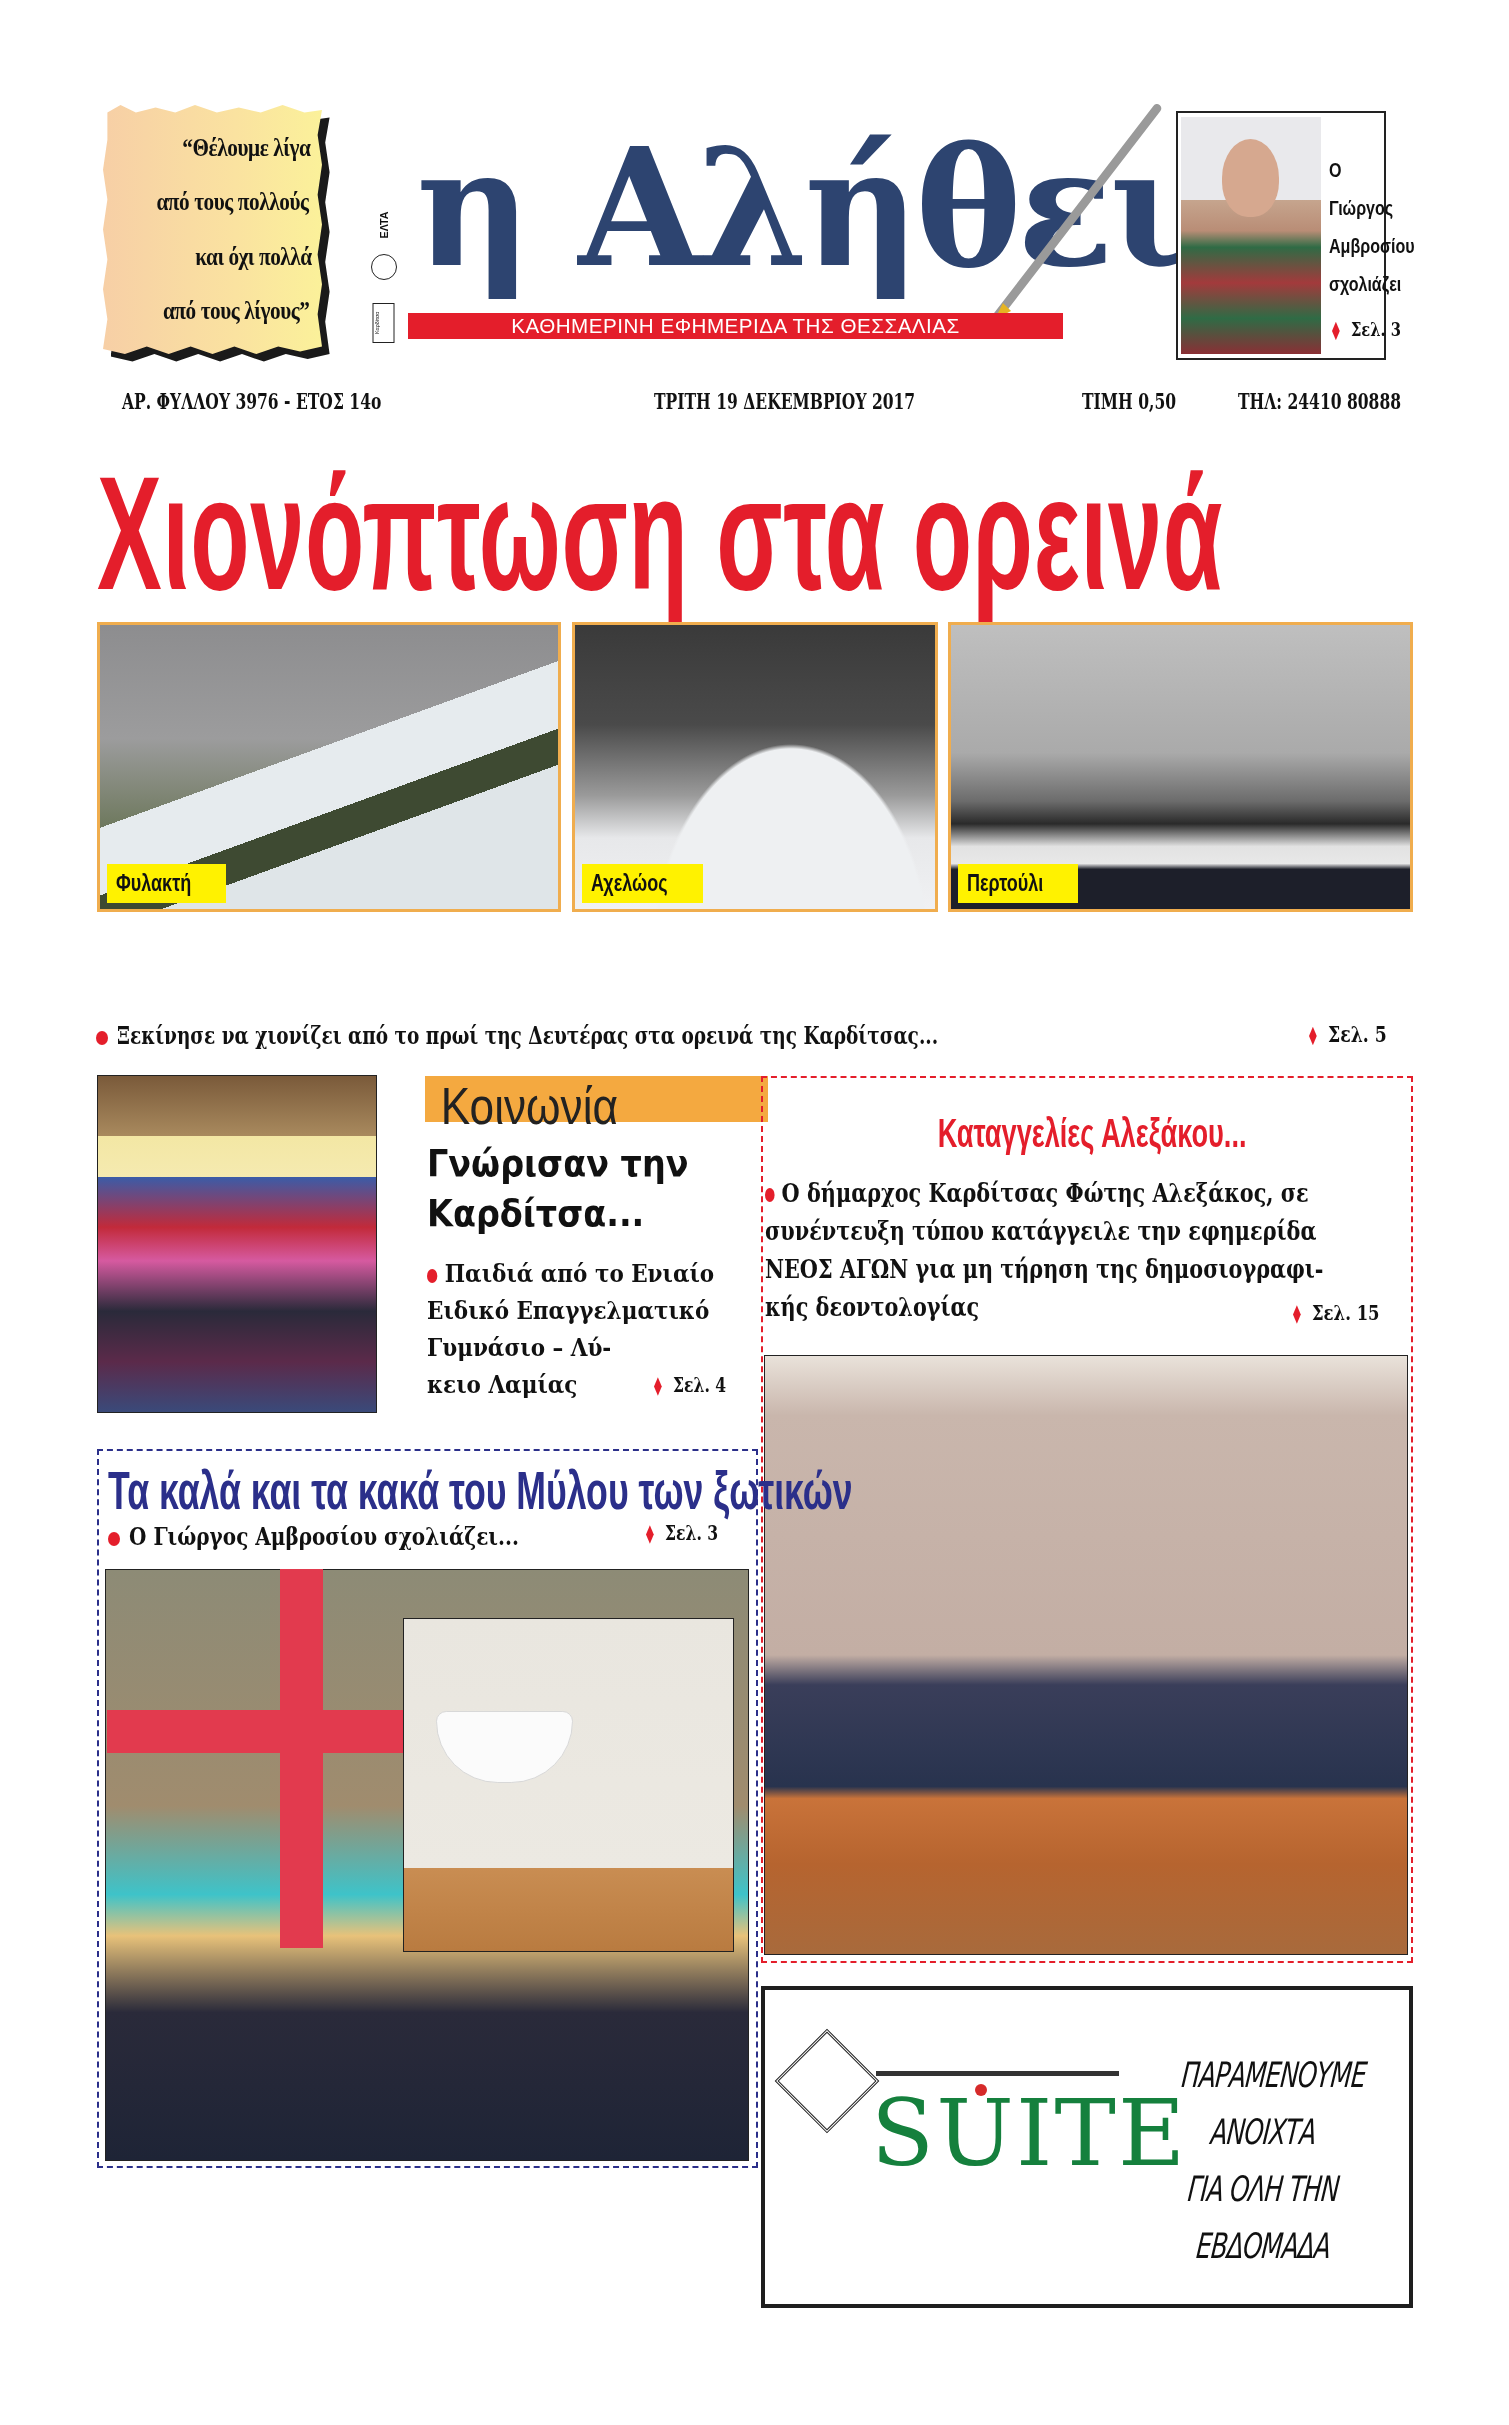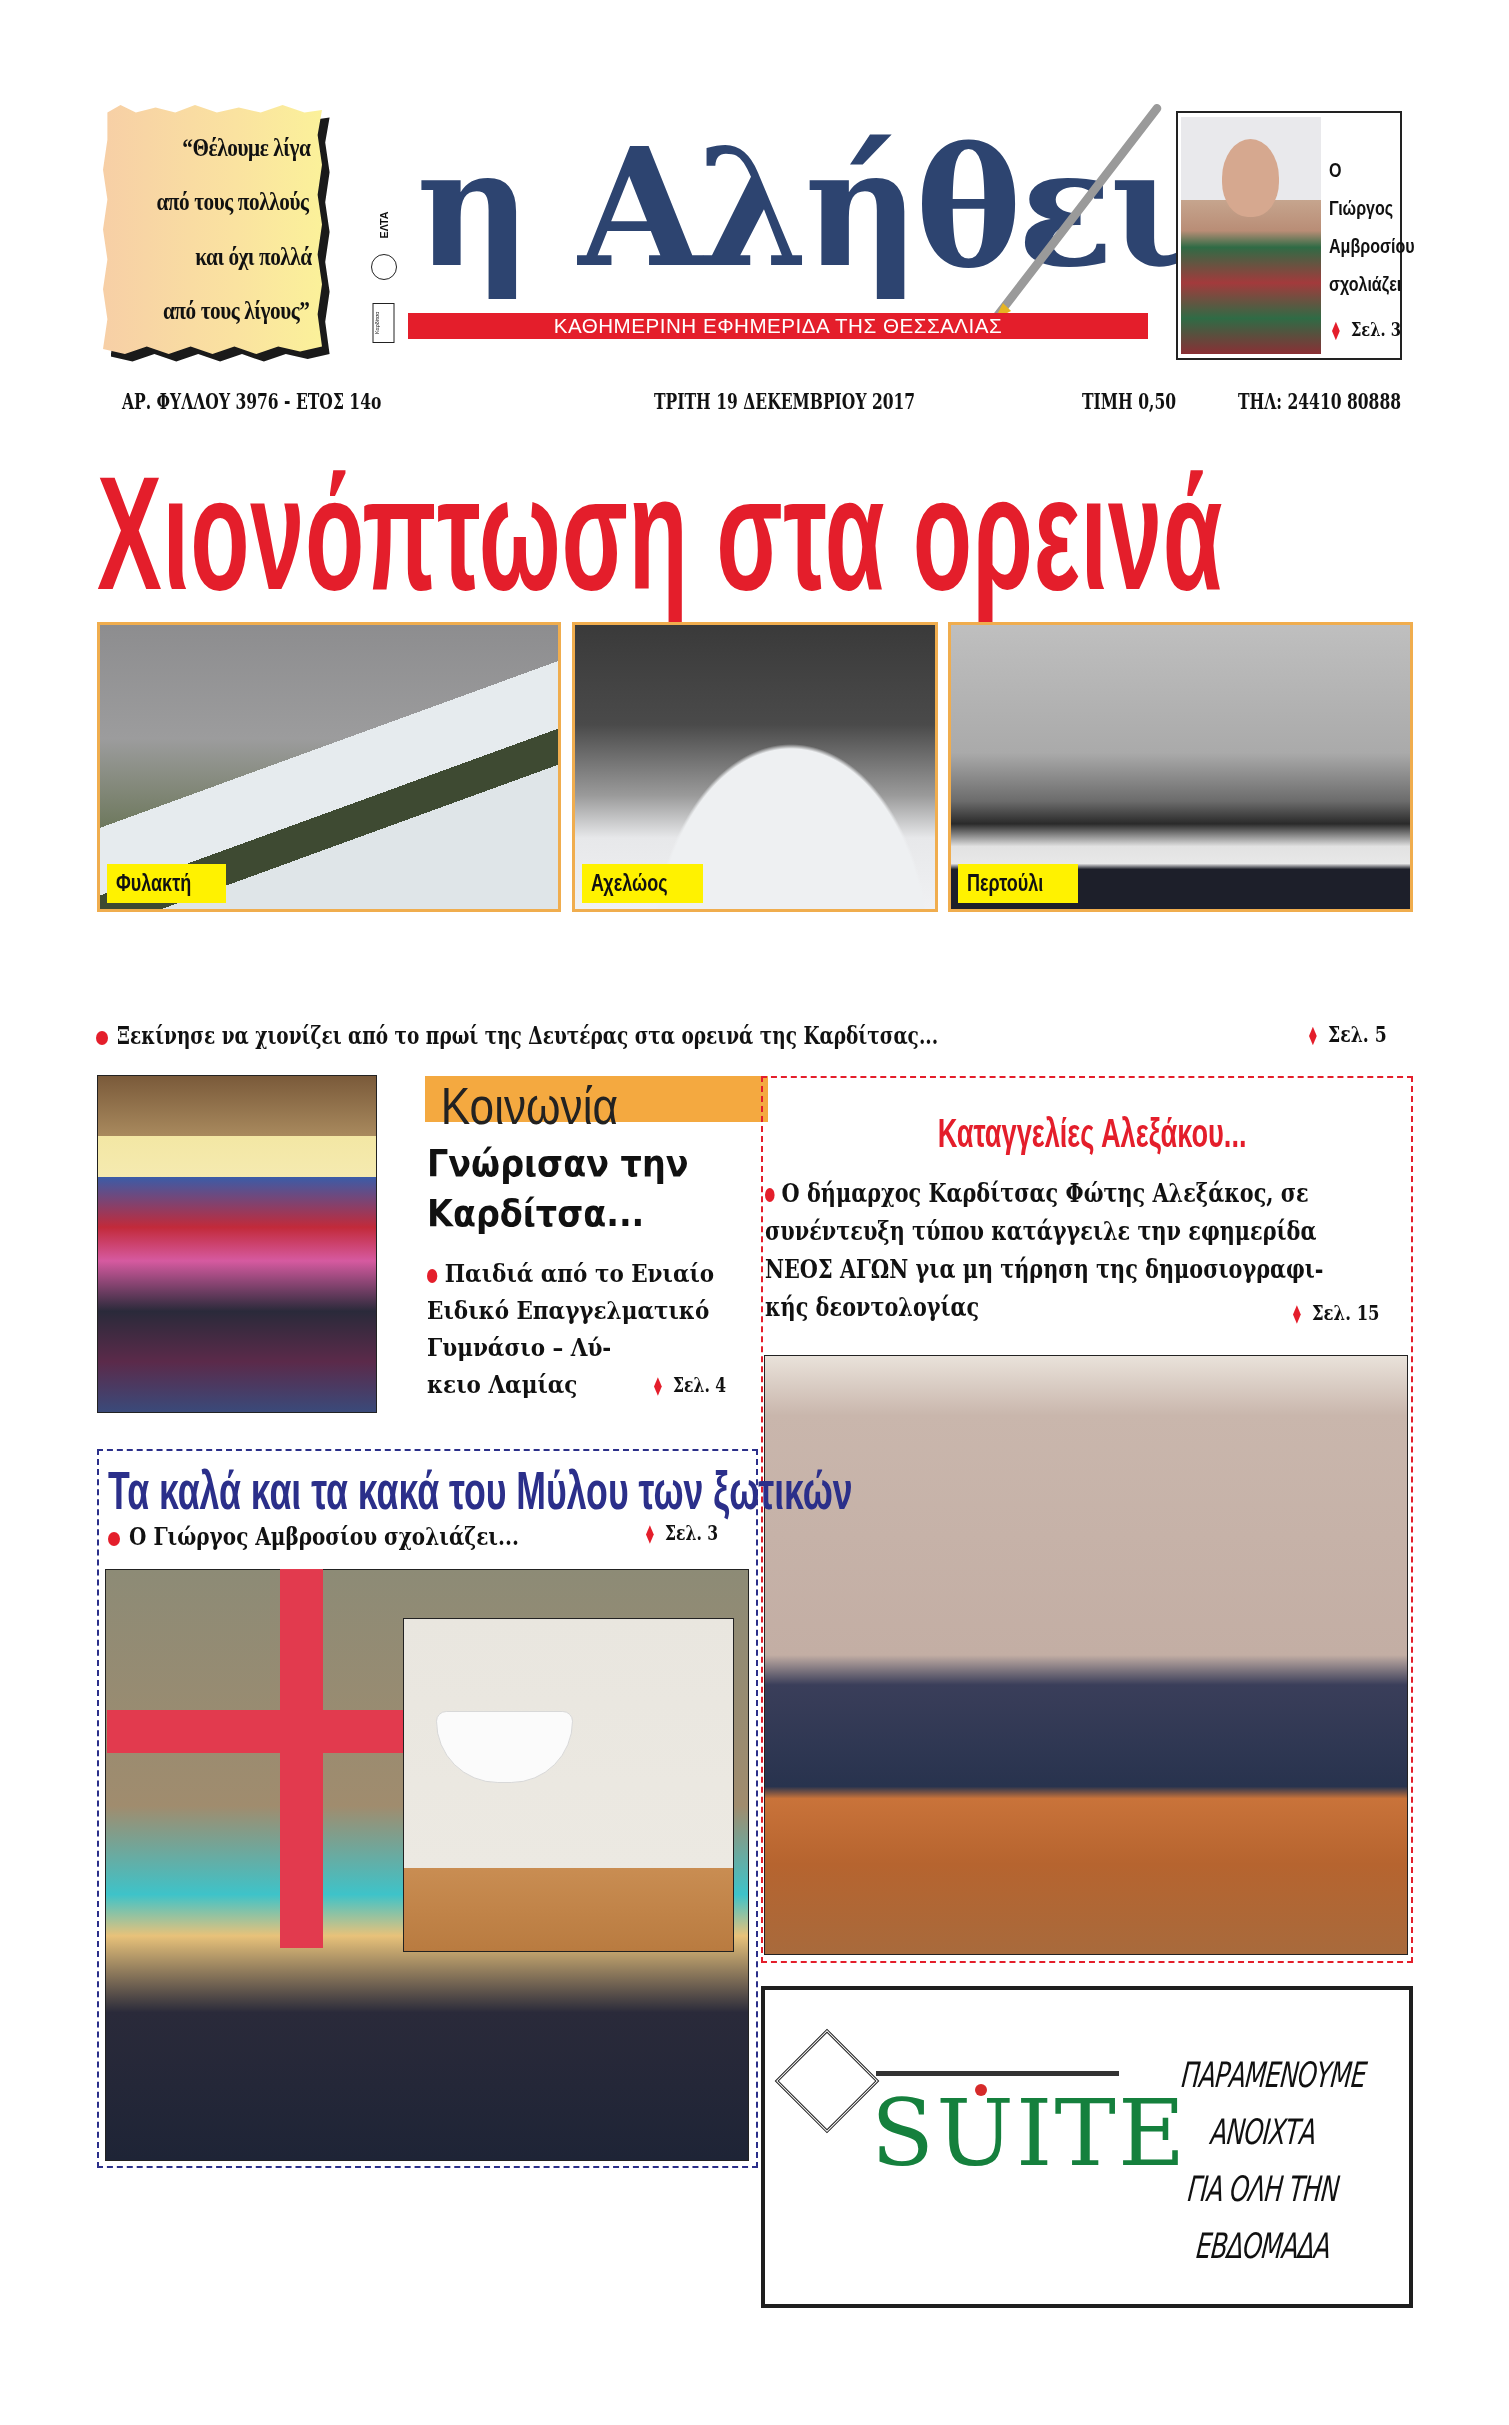--- a/index.html
+++ b/index.html
@@ -19,24 +19,24 @@
 
   
   .stamp { left:368px; top:197px; width:32px; height:146px; display:flex; flex-direction:column; align-items:center; justify-content:space-between; }
   .stamp .elta { font-family:"Liberation Sans", sans-serif; font-weight:bold; font-size:10.8px; transform:rotate(-90deg); margin-top:21.6px; }
   .stamp .seal { width:24px; height:24px; border:1.6px solid #222; border-radius:50%; }
   .stamp .permit { width:19.5px; height:38px; border:1.1px solid #222; font-size:5.4px; writing-mode:vertical-rl; transform:rotate(180deg); text-align:center; font-family:"Liberation Sans", sans-serif; }
 
   
   .mast-title { left:416px; top:103px; height:211px; font-family:"DejaVu Serif", serif; font-weight:bold; color:#2d4470; font-size:162px; line-height:211px; letter-spacing:-4.3px; white-space:nowrap; transform:scaleX(0.98); transform-origin:left; }
   .pen { left:990px; top:108px; width:10.8px; height:216px; }
-  .mast-bar { left:408px; top:313px; width:740px; height:26px; background:#e41e2b; color:#fff; text-align:center; font-family:"Liberation Sans", sans-serif; font-size:20.6px; line-height:26px; letter-spacing:0.5px; }
-
-  
-  .col-box { left:1176px; top:111px; width:226px; height:249px; border:2.2px solid #222; box-sizing:border-box; background:#fff; }
+  .mast-bar { left:408px; top:313px; width:655px; height:26px; background:#e41e2b; color:#fff; text-align:center; font-family:"Liberation Sans", sans-serif; font-size:20.6px; line-height:26px; letter-spacing:0.5px; }
+
+  
+  .col-box { left:1176px; top:111px; width:210px; height:249px; border:2.2px solid #222; box-sizing:border-box; background:#fff; }
   .col-photo { left:3.2px; top:4.3px; width:140px; height:237px; background:linear-gradient(180deg,#e9e9ec 0%,#e9e9ec 35%,#c6a58e 35%,#b98d76 48%, #2f6b45 55%, #a33a3c 70%, #2f6b45 85%, #8a2f35 100%); }
   .col-face { left:41px; top:21.6px; width:57px; height:78px; border-radius:50% 50% 45% 45%; background:#d6a88f; }
   .col-text { left:151px; top:38px; width:76px; font-family:"Liberation Sans", sans-serif; font-weight:bold; font-size:20.6px; line-height:38px; transform:scaleX(0.78); transform-origin:left; }
   .col-ref { left:154px; top:206px; font-size:18.4px; }
 
   .diamond { display:inline-block; width:9.7px; height:18.4px; background:#e41e2b; clip-path:polygon(50% 0,100% 50%,50% 100%,0 50%); vertical-align:middle; margin-right:14px; }
   .dot { display:inline-block; width:12px; height:14px; border-radius:50%; background:#e41e2b; vertical-align:middle; margin-right:8.7px; }
   .page-ref { font-family:"DejaVu Serif", serif; font-weight:bold; transform:scaleX(0.8); transform-origin:left; white-space:nowrap; }
 
   

